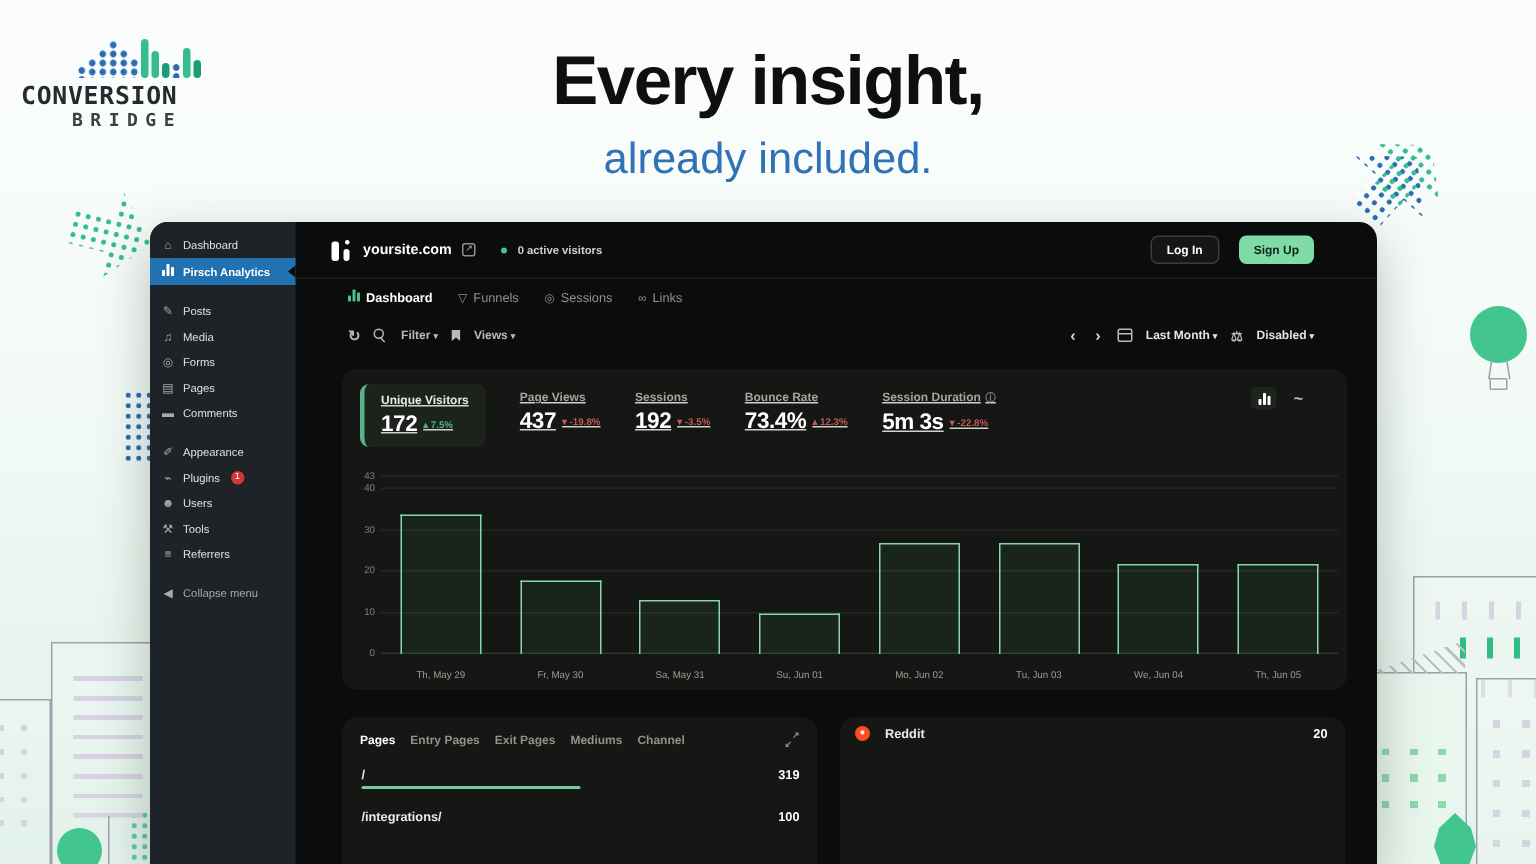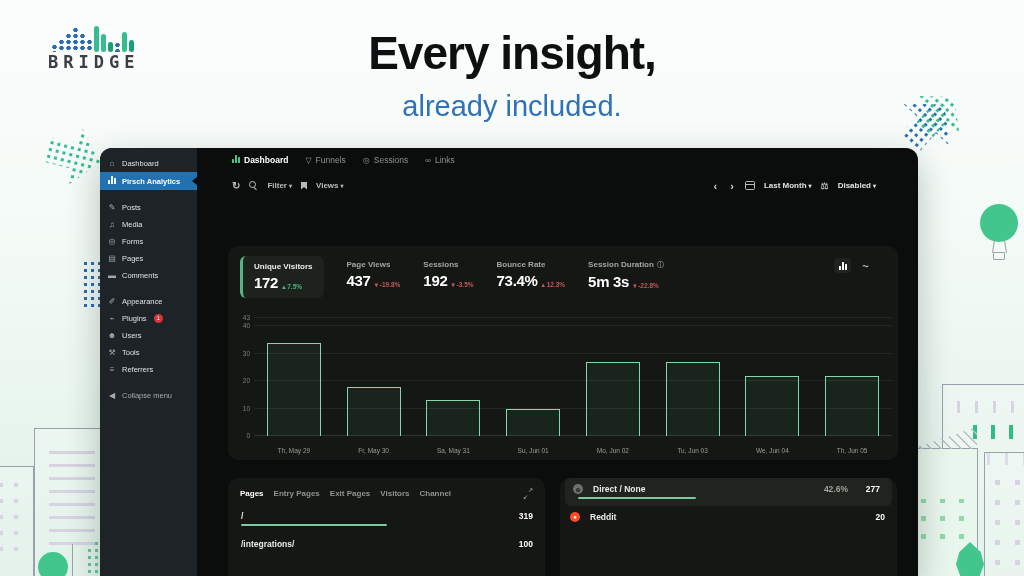--- a/index.html
+++ b/index.html
@@ -64,21 +64,21 @@
     clip-path:polygon(50% 0%,88% 28%,100% 62%,82% 100%,18% 100%,0% 62%,12% 28%); }
 
   
   .brand { position:absolute; left:14px; top:12px; z-index:10; width:160px; }
   .brand .icon-row { display:flex; align-items:flex-end; gap:2px; height:40px; margin-left:38px; }
   .brand .dcol { width:5px; background:radial-gradient(circle at 50% 3px,#2b6cb5 2px,transparent 2.4px) 0 0/5px 6px repeat-y; }
   .brand .bar { width:5px; border-radius:2.5px; }
   .brand .bar.t { background:#35bd8f; }
   .brand .bar.g { background:#1b9e77; }
   .brand .t1 { font-family:"DejaVu Sans Mono", monospace; font-weight:bold; font-size:16.5px; letter-spacing:0.5px; color:#262a30; margin-top:2px; }
-  .brand .t2 { font-family:"DejaVu Sans Mono", monospace; font-weight:bold; font-size:17px; letter-spacing:5px; color:#3a3f46; margin-left:34px; }
+  .brand .t2 { font-family:"DejaVu Sans Mono", monospace; font-weight:bold; font-size:12px; letter-spacing:5px; color:#3a3f46; margin-left:34px; }
 
   
   .headline { position:absolute; left:0; right:0; top:26px; text-align:center; z-index:10;
     font-size:46px; font-weight:bold; color:#0e0f11; letter-spacing:-1px; }
   .subheadline { position:absolute; left:0; right:0; top:90px; text-align:center; z-index:10;
     font-size:29px; color:#2f72b6; }
 
   
   .window { position:absolute; z-index:5; left:100px; top:148px; width:818px; height:428px;
     border-radius:12px 12px 0 0; background:#0b0d0c; display:flex; overflow:hidden;
@@ -136,25 +136,25 @@
   .icon-scale { font-size:9px; }
   .caret { font-size:6px; margin-left:2px; }
   .chev { font-size:11px; color:#cfd2cd; padding:0 2px; }
   .tb-strong { color:#e2e5e0; }
 
   
   .panel { position:absolute; background:#141713; border-radius:10px; }
   .panel-main { left:31px; top:98px; width:670px; height:214px; }
 
   .stats { position:absolute; left:12px; top:10px; right:70px; display:flex; gap:23px; align-items:flex-start; }
-  .stat { padding-top:4px; }
+  .stat { padding-top:4px;text-decoration:underline; }
   .stat.featured { background:#1e221d; border-left:3px solid #57b487; border-radius:6px; padding:6px 11px 7px; margin-top:0; }
   .stat .lbl { font-size:8px; font-weight:bold; color:#a3a69e; white-space:nowrap; }
   .stat.featured .lbl { color:#e9ebe6; }
-  .stat .val-row { display:flex; align-items:flex-end; gap:4px; margin-top:3px; }
+  .stat .val-row { display:flex; align-items:center; gap:4px; margin-top:3px; }
   .stat .val { font-size:15px; font-weight:bold; color:#fff; letter-spacing:-0.3px; }
   .stat .delta { font-size:6.5px; font-weight:bold; }
   .delta.pos { color:#4db582; } .delta.neg { color:#c25959; }
   .info-circ { font-size:7px; color:#7d807a; margin-left:3px; }
 
   .chart-toggles { position:absolute; right:24px; top:12px; display:flex; gap:6px; align-items:center; }
   .ct-box { width:17px; height:15px; border-radius:4px; background:#20241f; display:flex; align-items:center; justify-content:center; }
   .ct-line { width:17px; height:15px; display:flex; align-items:center; justify-content:center; color:#b9bcb6; font-size:11px; font-weight:bold; }
 
   .chart { position:absolute; left:6px; right:6px; top:72px; bottom:24px; }
@@ -240,20 +240,21 @@
       <span class="dcol" style="height:25px"></span>
     <span class="dcol" style="height:19px"></span>
       <span class="dcol" style="height:13px"></span>
     <span class="bar t" style="height:26px"></span>
       <span class="bar t" style="height:18px"></span>
     <span class="bar g" style="height:10px"></span>
       <span class="dcol" style="height:10px"></span>
     <span class="bar t" style="height:20px"></span>
       <span class="bar g" style="height:12px"></span>
   </div>
+  <div class="t1">CONVERSION</div>
   <div class="t2">BRIDGE</div>
 </div>
 
 <div class="headline">Every insight,</div>
 <div class="subheadline">already included.</div>
 
 <div class="window">
 
   <div class="wp-side" id="wp-menu">
       <div class="wp-item">
@@ -311,20 +312,32 @@
         <span>Referrers</span>
       </div>
       <div class="wp-item gap dim">
         <span class="wp-ico">◀</span>
         <span>Collapse menu</span>
       </div>
     </div>
 
   <div class="dash">
 
+    <div class="dash-header">
+      <span class="pirsch-logo">
+          <span class="dot"></span>
+        </span>
+      <span class="site-name">yoursite.com</span>
+      <span class="ext-box">↗</span>
+      <span class="vis-dot"></span>
+      <span class="vis-label">0 active visitors</span>
+      <span class="hspacer"></span>
+      <span class="btn-login">Log In</span>
+      <span class="btn-signup">Sign Up</span>
+    </div>
 
     <div class="dash-tabs" id="dash-tabs">
         <span class="dtab active">
           <span class="glyph"><span class="mini-bars green">
               <i></i>
               <i></i>
               <i></i>
             </span></span>
           <span>Dashboard</span>
         </span>
@@ -455,46 +468,39 @@
           <span>We, Jun 04</span>
           <span>Th, Jun 05</span>
         </div>
     </div>
 
     <div class="panel panel-pages">
       <div class="ptabs" id="pages-tabs">
           <span class="ptab active">Pages</span>
           <span class="ptab">Entry Pages</span>
           <span class="ptab">Exit Pages</span>
-          <span class="ptab">Visitors</span>
+          <span class="ptab">Mediums</span>
           <span class="ptab">Channel</span>
           <span class="expand"></span>
         </div>
       <div id="pages-rows">
           <div class="prow">
             <span class="plabel">/</span>
             <span class="pvalue">319</span>
             <span class="pbar" style="width: 46%;"></span>
           </div>
           <div class="prow">
             <span class="plabel">/integrations/</span>
             <span class="pvalue">100</span>
           </div>
         </div>
     </div>
 
     <div class="panel panel-refs">
       <div id="refs-rows">
-          <div class="prow hl with-icon">
-            <span class="picon ico-globe">⊕</span>
-            <span class="plabel">Direct / None</span>
-            <span class="ppct">42.6%</span>
-            <span class="pvalue">277</span>
-            <span class="pbar" style="width: 36%;"></span>
-          </div>
           <div class="prow with-icon">
             <span class="picon ico-reddit">●</span>
             <span class="plabel">Reddit</span>
             <span class="pvalue">20</span>
           </div>
         </div>
     </div>
 
   </div>
 </div>

